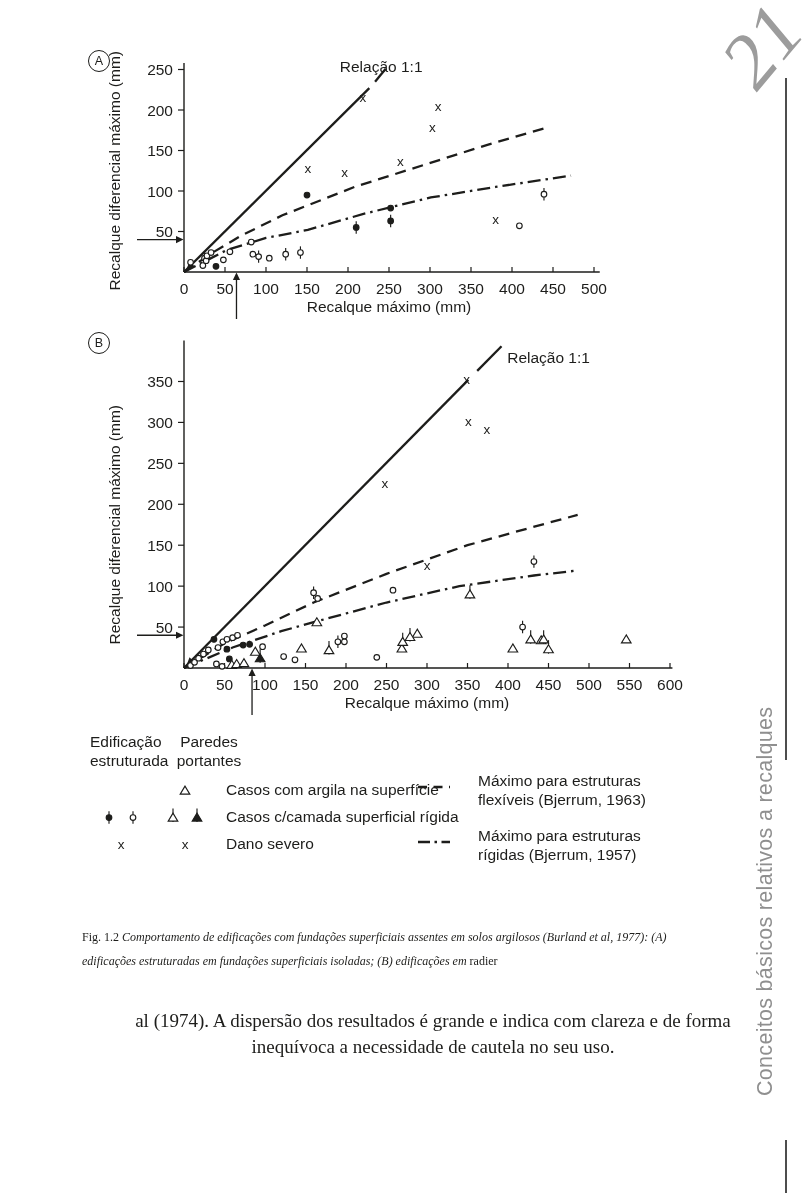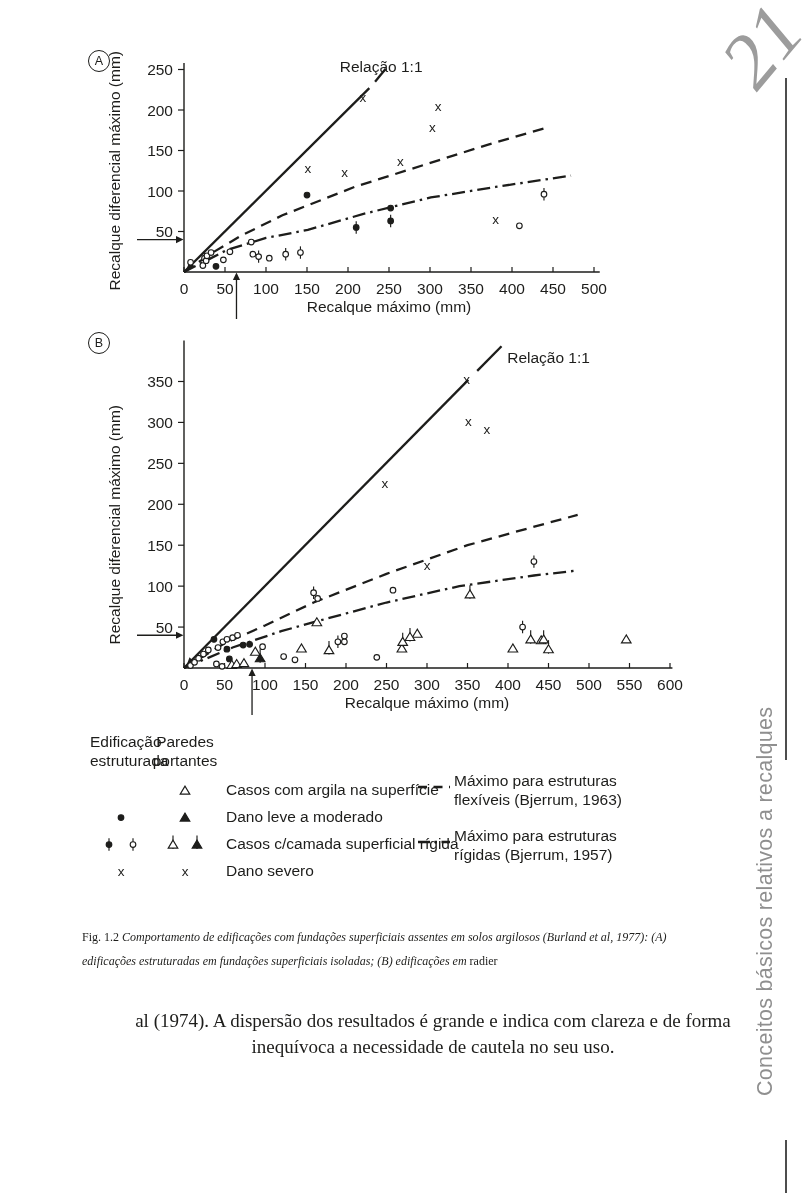--- a/index.html
+++ b/index.html
@@ -4,32 +4,32 @@
 <style>
   html,body{margin:0;padding:0;background:#ffffff;}
   .page{position:relative;width:811px;height:1200px;background:#ffffff;
         font-family:"Liberation Sans",sans-serif;color:#1d1d1b;overflow:hidden;}
   .chart{position:absolute;}
   .panel-badge{position:absolute;width:20px;height:20px;border:1.6px solid #1d1d1b;border-radius:50%;
         display:flex;align-items:center;justify-content:center;font-size:12.5px;background:#fff;}
   .legend{position:absolute;left:90px;top:733px;}
   .lg-headers{display:flex;font-size:15.5px;line-height:18.5px;text-align:center;}
   .lg-h1{width:62px;white-space:pre-line;}
-  .lg-h2{width:66px;white-space:pre-line;}
+  .lg-h2{width:66px;white-space:pre-line;margin-left:24px;}
   .lg-rows{margin-top:6px;}
   .lg-row{display:flex;align-items:center;height:27px;font-size:15.5px;}
   .lg-c1{width:62px;display:flex;justify-content:center;gap:6px;}
   .lg-c2{width:66px;display:flex;justify-content:center;gap:6px;}
   .lg-label{padding-left:8px;white-space:nowrap;}
   .lg-arrow{display:flex;align-items:center;margin-top:8px;font-size:15.5px;}
   .lg-arrow span{margin-left:7px;white-space:nowrap;}
   .legend-lines{position:absolute;left:418px;top:771px;font-size:15.5px;line-height:19px;}
   .ll-item{display:flex;margin-bottom:17px;}
   .ll-sample{width:32px;margin-top:6px;flex:none;}
-  .ll-text{margin-left:4px;}
+  .ll-text{margin-left:28px;}
   .caption{position:absolute;left:82px;top:926px;width:620px;
         font-family:"Liberation Serif",serif;font-size:12px;line-height:23.5px;}
   .caption .it{font-style:italic;}
   .bodytext{position:absolute;left:118px;top:1008px;width:630px;
         font-family:"Liberation Serif",serif;font-size:19px;line-height:26px;text-align:center;}
   .bodytext p{margin:0 0 15px 0;}
   .side-rule{position:absolute;left:785px;width:1.8px;background:#4d4d4d;}
   .rule-top{top:78px;height:682px;}
   .rule-bottom{top:1140px;height:53px;}
   .side-title{position:absolute;left:753px;top:692px;height:404px;width:34px;
@@ -301,33 +301,20 @@
           <div class="lg-c2">
             <svg width="18" height="20">
               <polygon points="9,6.1 4.2,14.1 13.8,14.1" fill="#fff" stroke="#1d1d1b" stroke-width="1.15"></polygon>
             </svg>
           </div>
           <span class="lg-label">Casos com argila na superfície</span>
         </div>
         <div class="lg-row">
           <div class="lg-c1">
             <svg width="18" height="20">
-              <circle cx="9" cy="10.5" r="2.8" fill="#1d1d1b" stroke="#1d1d1b" stroke-width="1.15"></circle>
-            </svg>
-          </div>
-          <div class="lg-c2">
-            <svg width="18" height="20">
-              <polygon points="9,6.1 4.2,14.1 13.8,14.1" fill="#1d1d1b" stroke="#1d1d1b" stroke-width="1.15"></polygon>
-            </svg>
-          </div>
-          <span class="lg-label">Dano leve a moderado</span>
-        </div>
-        <div class="lg-row">
-          <div class="lg-c1">
-            <svg width="18" height="20">
               <line x1="9" y1="4.3" x2="9" y2="16.7" stroke="#1d1d1b" stroke-width="1.15"></line>
               <circle cx="9" cy="10.5" r="2.8" fill="#1d1d1b" stroke="#1d1d1b" stroke-width="1.15"></circle>
             </svg>
             <svg width="18" height="20">
               <line x1="9" y1="4.3" x2="9" y2="16.7" stroke="#1d1d1b" stroke-width="1.15"></line>
               <circle cx="9" cy="10.5" r="2.8" fill="#fff" stroke="#1d1d1b" stroke-width="1.15"></circle>
             </svg>
           </div>
           <div class="lg-c2">
             <svg width="18" height="20">

